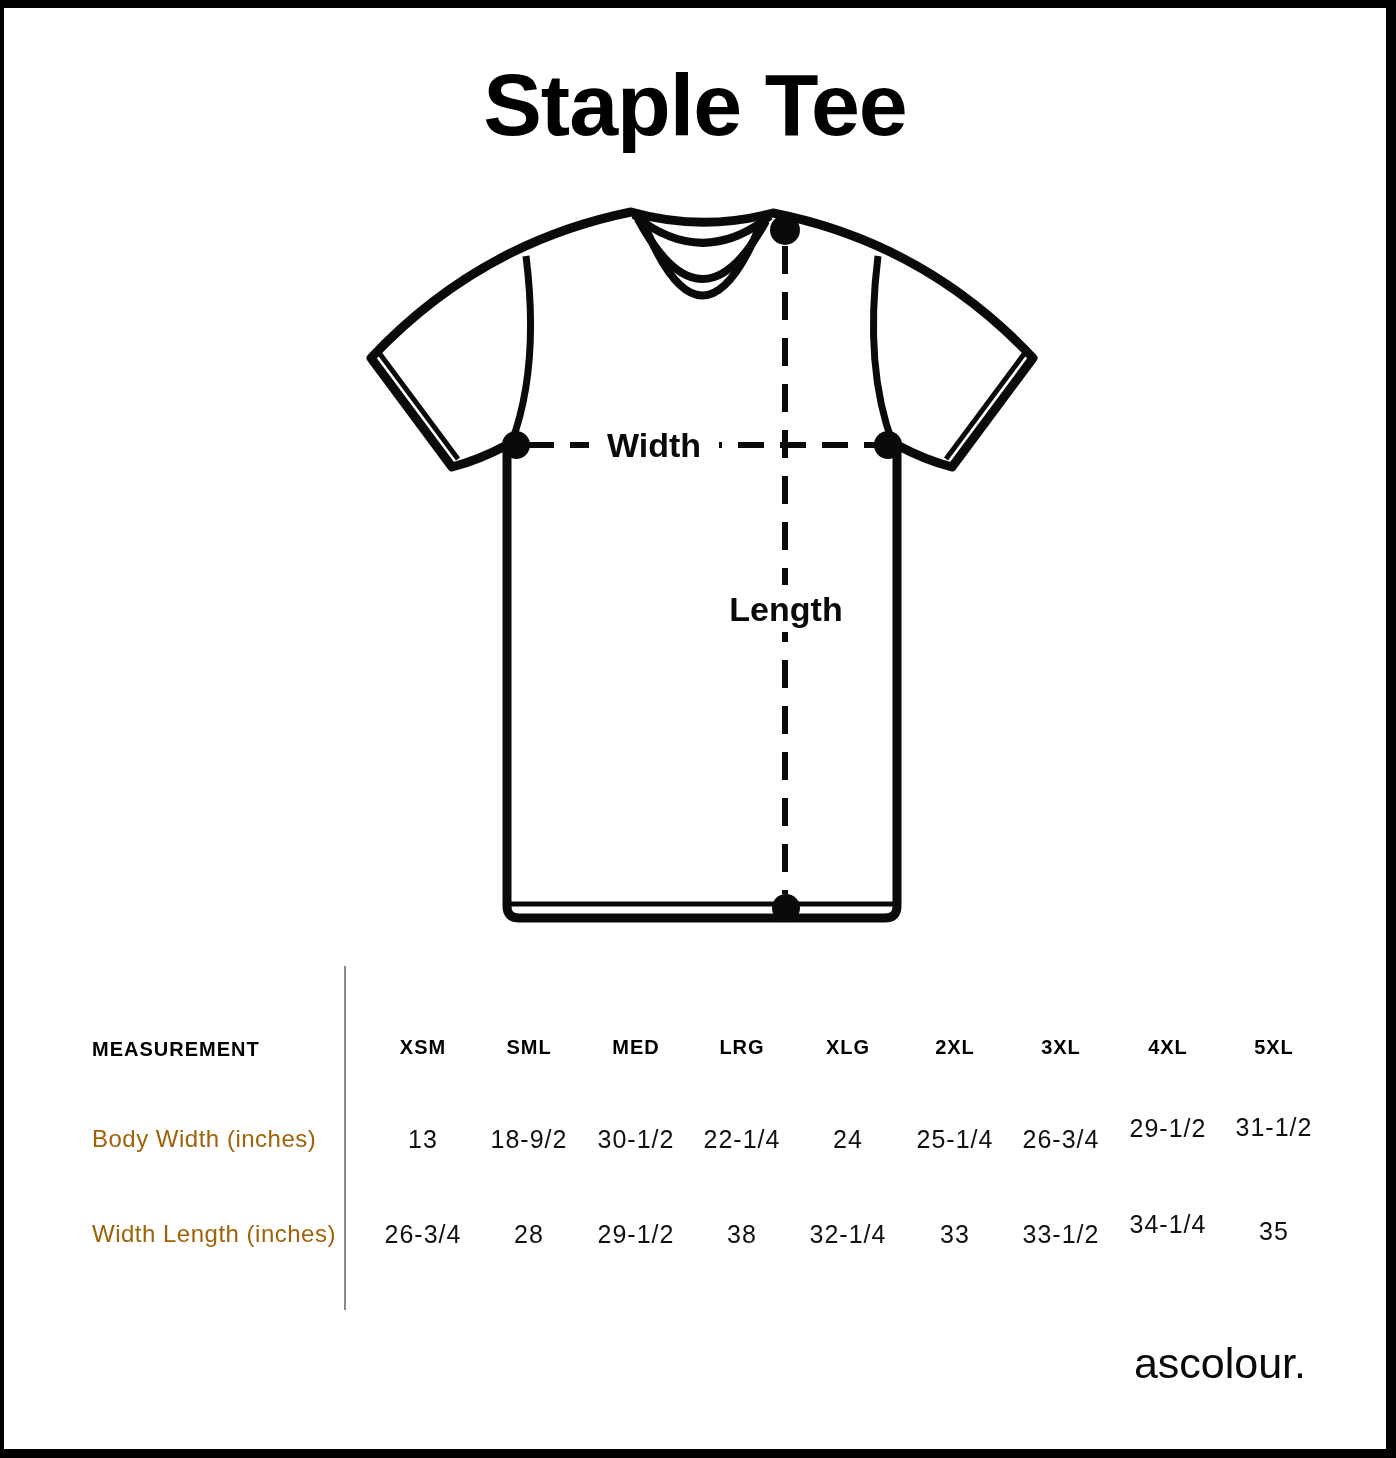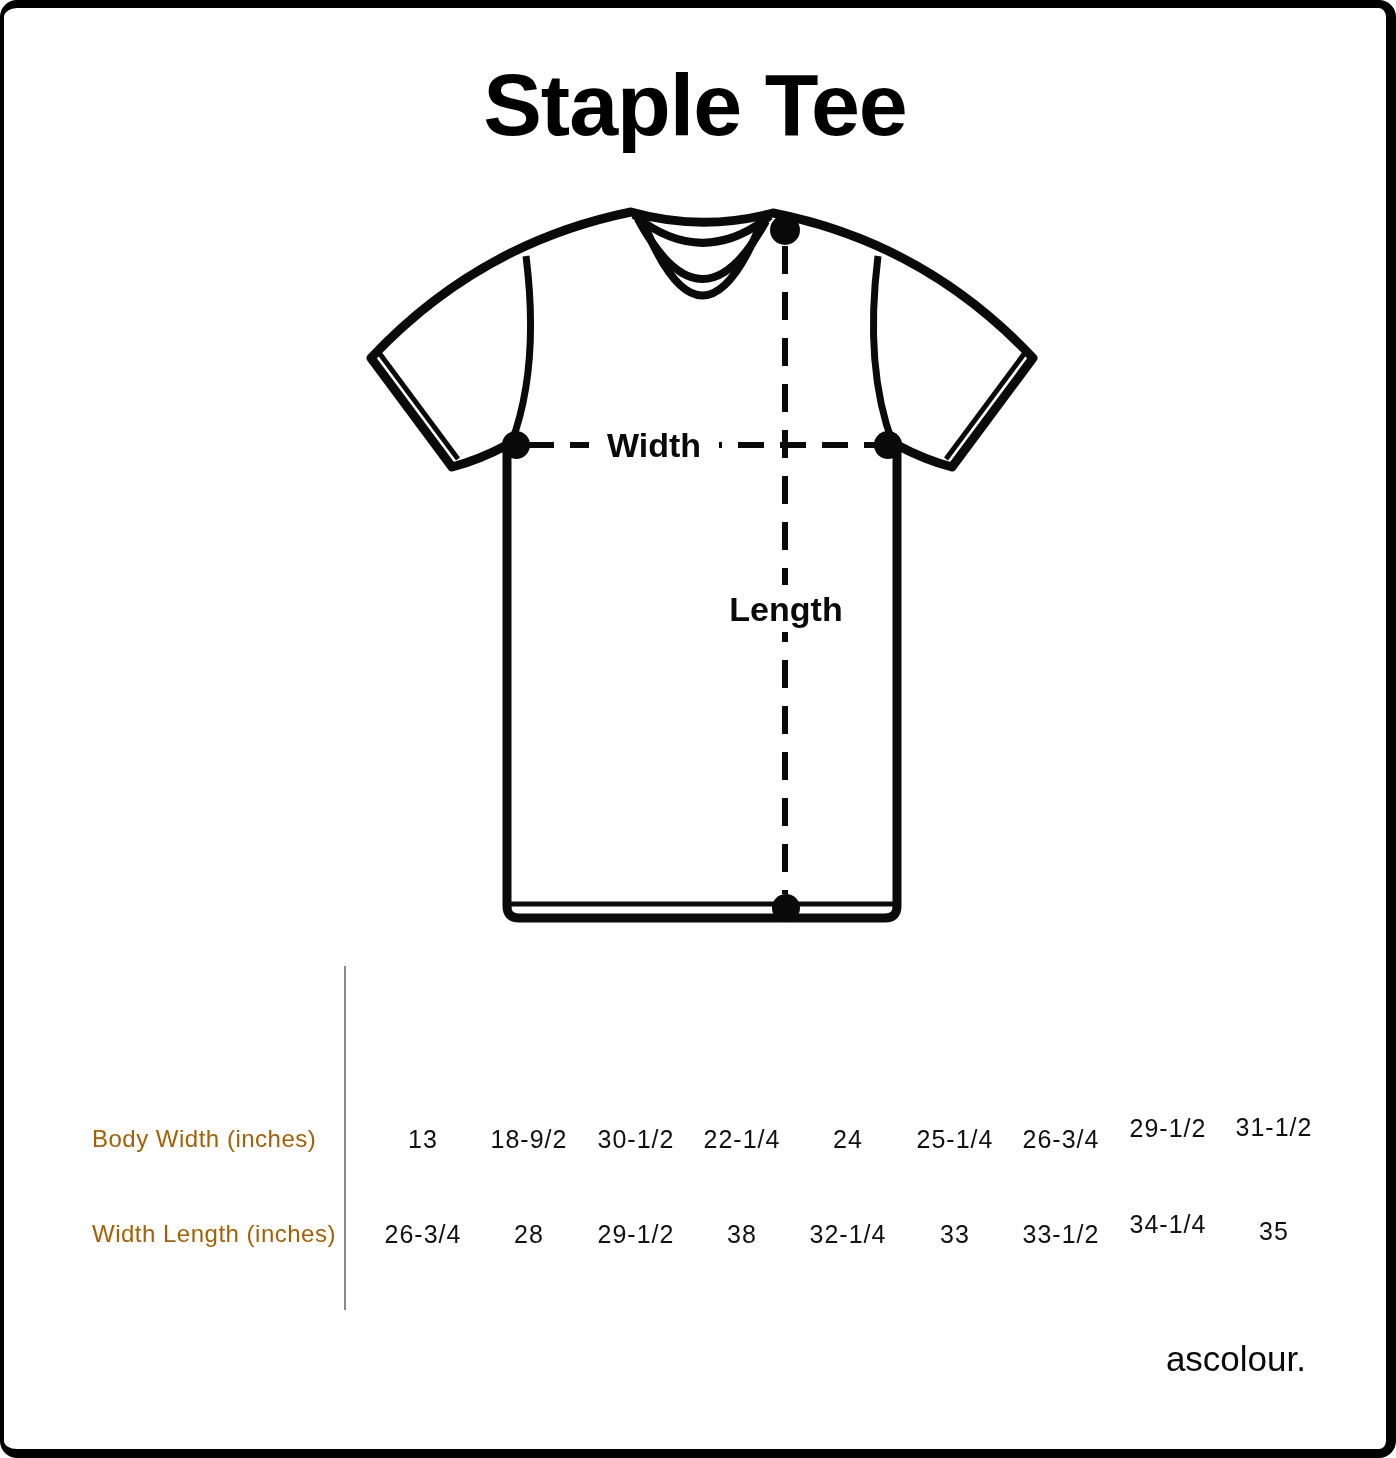--- a/index.html
+++ b/index.html
@@ -1,21 +1,21 @@
 <!DOCTYPE html>
 <html><head>
 <meta charset="utf-8">
 <style>
   html, body { margin: 0; padding: 0; background: #fff; }
   body { width: 1396px; height: 1458px; overflow: hidden;
          font-family: "Liberation Sans", sans-serif; }
   .page { position: relative; width: 1396px; height: 1458px;
           box-sizing: border-box; background: #fff;
           border-style: solid; border-color: #000;
-          border-width: 8px 10px 9px 4px; border-radius: 17px; }
+          border-width: 8px 10px 9px 4px; }
   .title { position: absolute; top: 46px; left: 0; right: 0;
            text-align: center; font-size: 88px; font-weight: bold;
            letter-spacing: -1px; color: #000; margin: 0; }
   .diagram-svg { position: absolute; left: 0; top: 0; }
 
   .divider { position: absolute; left: 340px; top: 958px;
              width: 2px; height: 344px; background: #8a8a8a; }
 
   .trow { position: absolute; left: 0; width: 1382px; height: 34px; }
   .tcell { position: absolute; width: 110px; text-align: center;
@@ -23,21 +23,21 @@
   .thead .tcell { font-size: 20px; font-weight: bold; color: #000; letter-spacing: 1px; }
   .rowlabel { position: absolute; left: 88px; top: 0;
               font-size: 24px; color: #a16207; letter-spacing: 0.5px; white-space: nowrap; }
   .mhead { position: absolute; left: 88px; top: 2px;
            font-size: 20px; font-weight: bold; color: #000; letter-spacing: 1px; }
 
   .note { position: absolute; left: 90px; top: 1340px;
           font-size: 27px; font-style: italic; color: #9a9a9a;
           letter-spacing: 0.5px; white-space: nowrap; }
   .brand { position: absolute; right: 80px; top: 1331px;
-           font-size: 35px; color: #0a0a0a; letter-spacing: 0px; }
+           font-size: 43px; color: #0a0a0a; letter-spacing: 0px; }
 </style>
 </head>
 <body>
 
 <div class="page">
 
   <h1 class="title">Staple Tee</h1>
 
   <svg class="diagram-svg" width="1396" height="1458" viewBox="0 0 1396 1458" xmlns="http://www.w3.org/2000/svg">
     <g>
@@ -83,20 +83,32 @@
 
       <circle cx="781" cy="222" r="15" fill="#0a0a0a"></circle>
       <circle cx="512" cy="437" r="14" fill="#0a0a0a"></circle>
       <circle cx="884" cy="437" r="14" fill="#0a0a0a"></circle>
       <circle cx="782" cy="900" r="14" fill="#0a0a0a"></circle>
     </g>
   </svg>
 
   <div class="divider"></div>
 
+  <div class="trow thead" style="top:1028px">
+    <span class="mhead">MEASUREMENT</span>
+    <span class="tcell" style="left:364px">XSM</span>
+    <span class="tcell" style="left:470px">SML</span>
+    <span class="tcell" style="left:577px">MED</span>
+    <span class="tcell" style="left:683px">LRG</span>
+    <span class="tcell" style="left:789px">XLG</span>
+    <span class="tcell" style="left:896px">2XL</span>
+    <span class="tcell" style="left:1002px">3XL</span>
+    <span class="tcell" style="left:1109px">4XL</span>
+    <span class="tcell" style="left:1215px">5XL</span>
+  </div>
 
   <div class="trow" style="top:1117px">
     <span class="rowlabel">Body Width (inches)</span>
     <span class="tcell" style="left:364px">13</span>
     <span class="tcell" style="left:470px">18-9/2</span>
     <span class="tcell" style="left:577px">30-1/2</span>
     <span class="tcell" style="left:683px">22-1/4</span>
     <span class="tcell" style="left:789px">24</span>
     <span class="tcell" style="left:896px">25-1/4</span>
     <span class="tcell" style="left:1002px">26-3/4</span>

